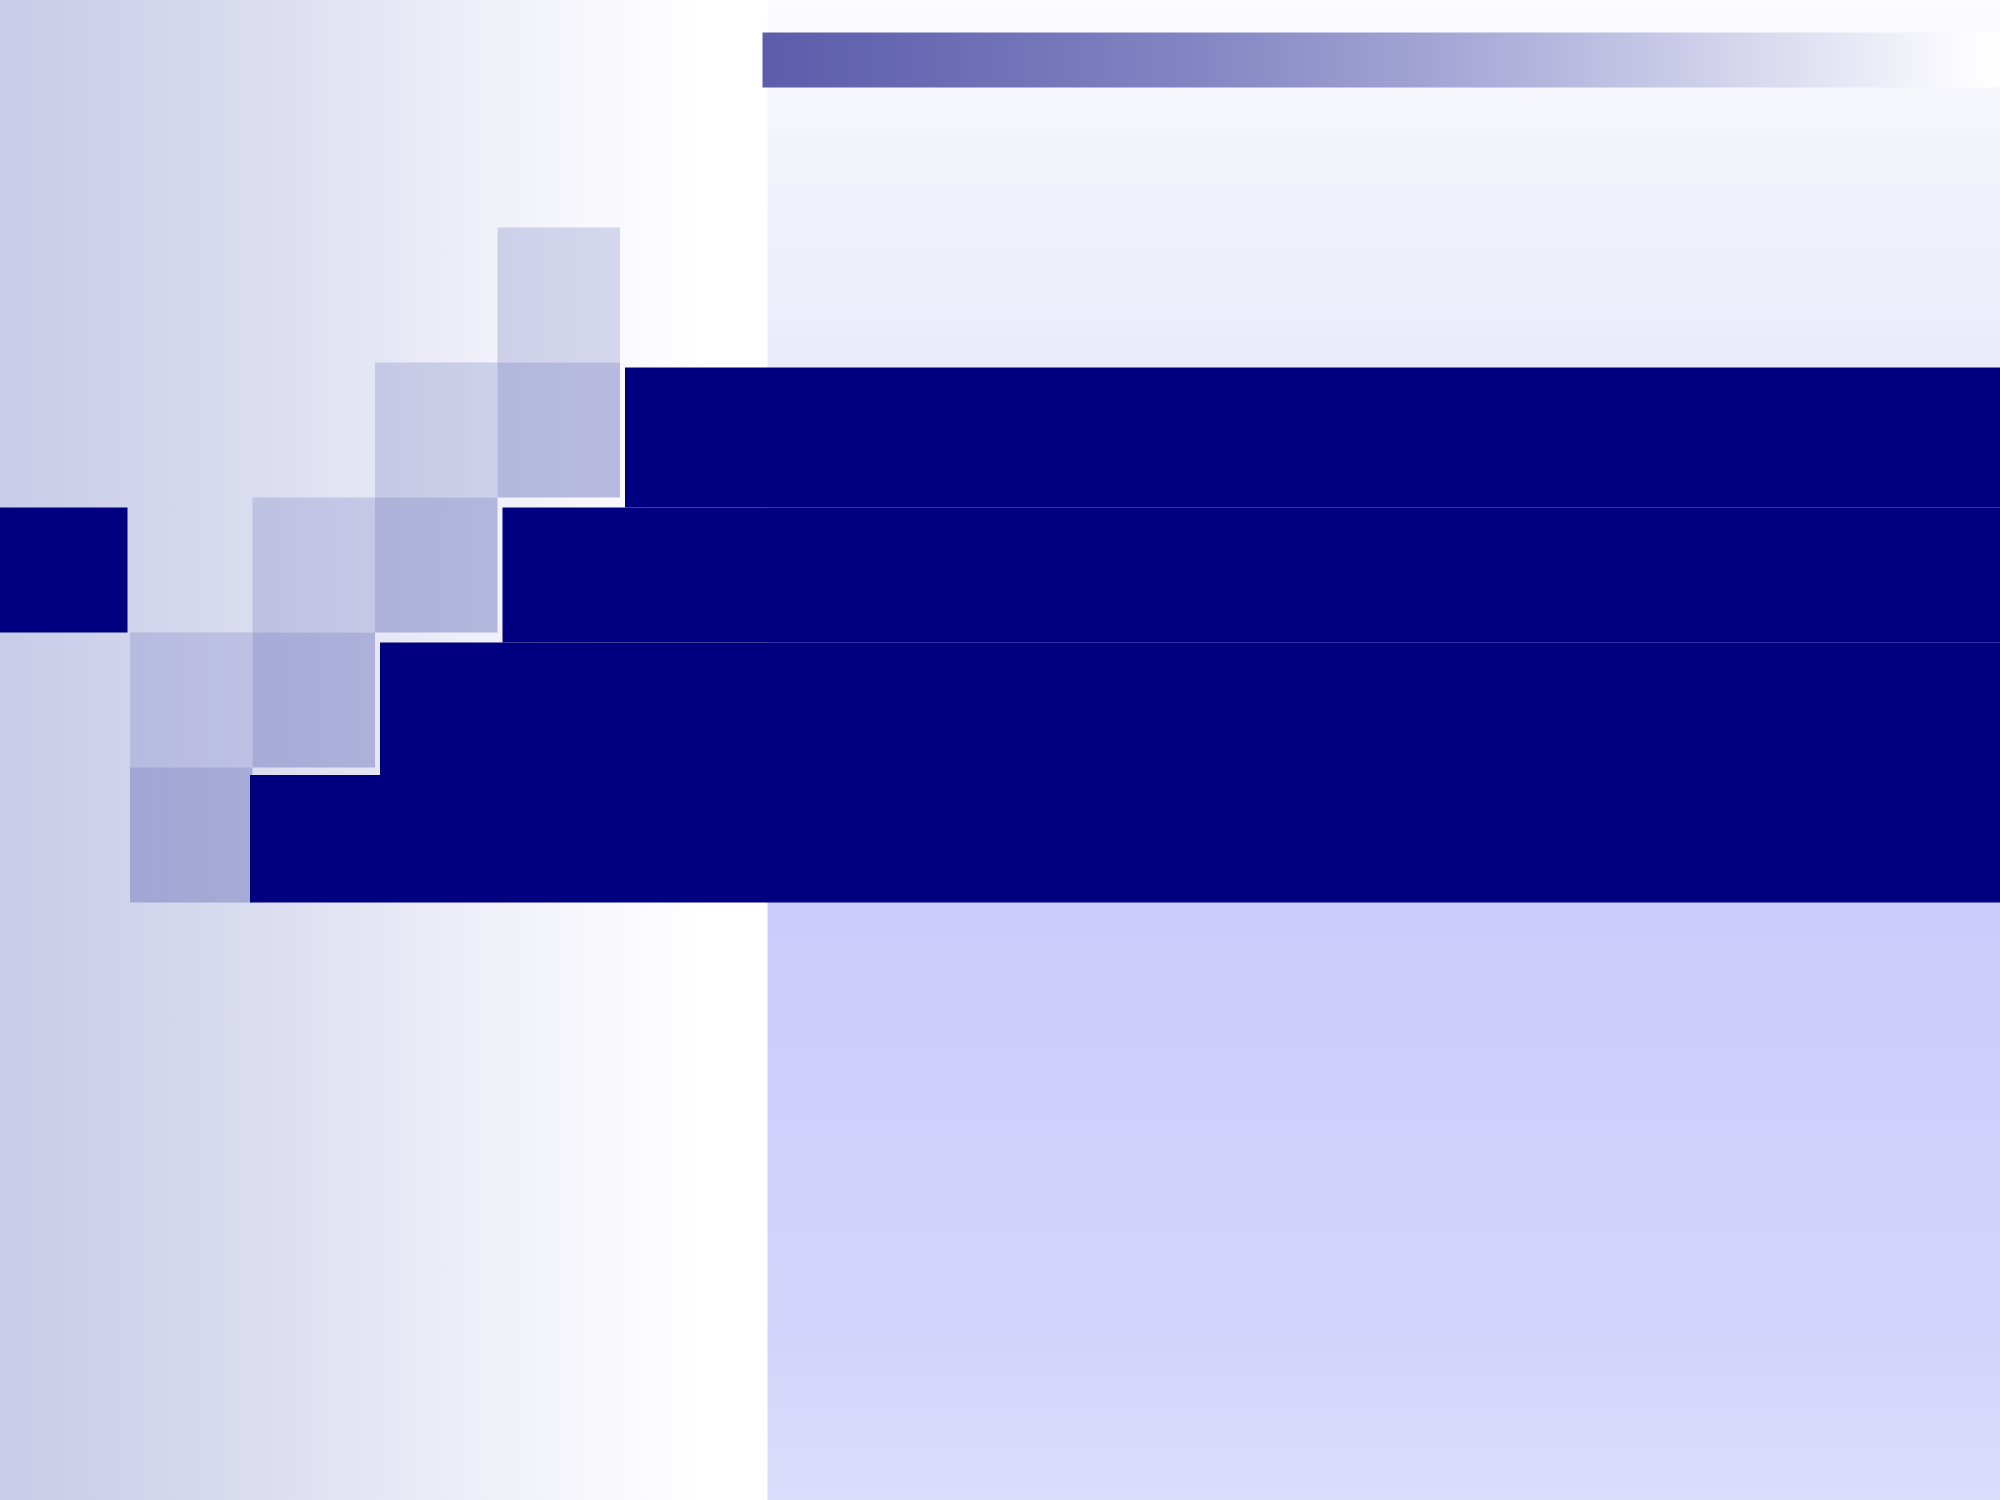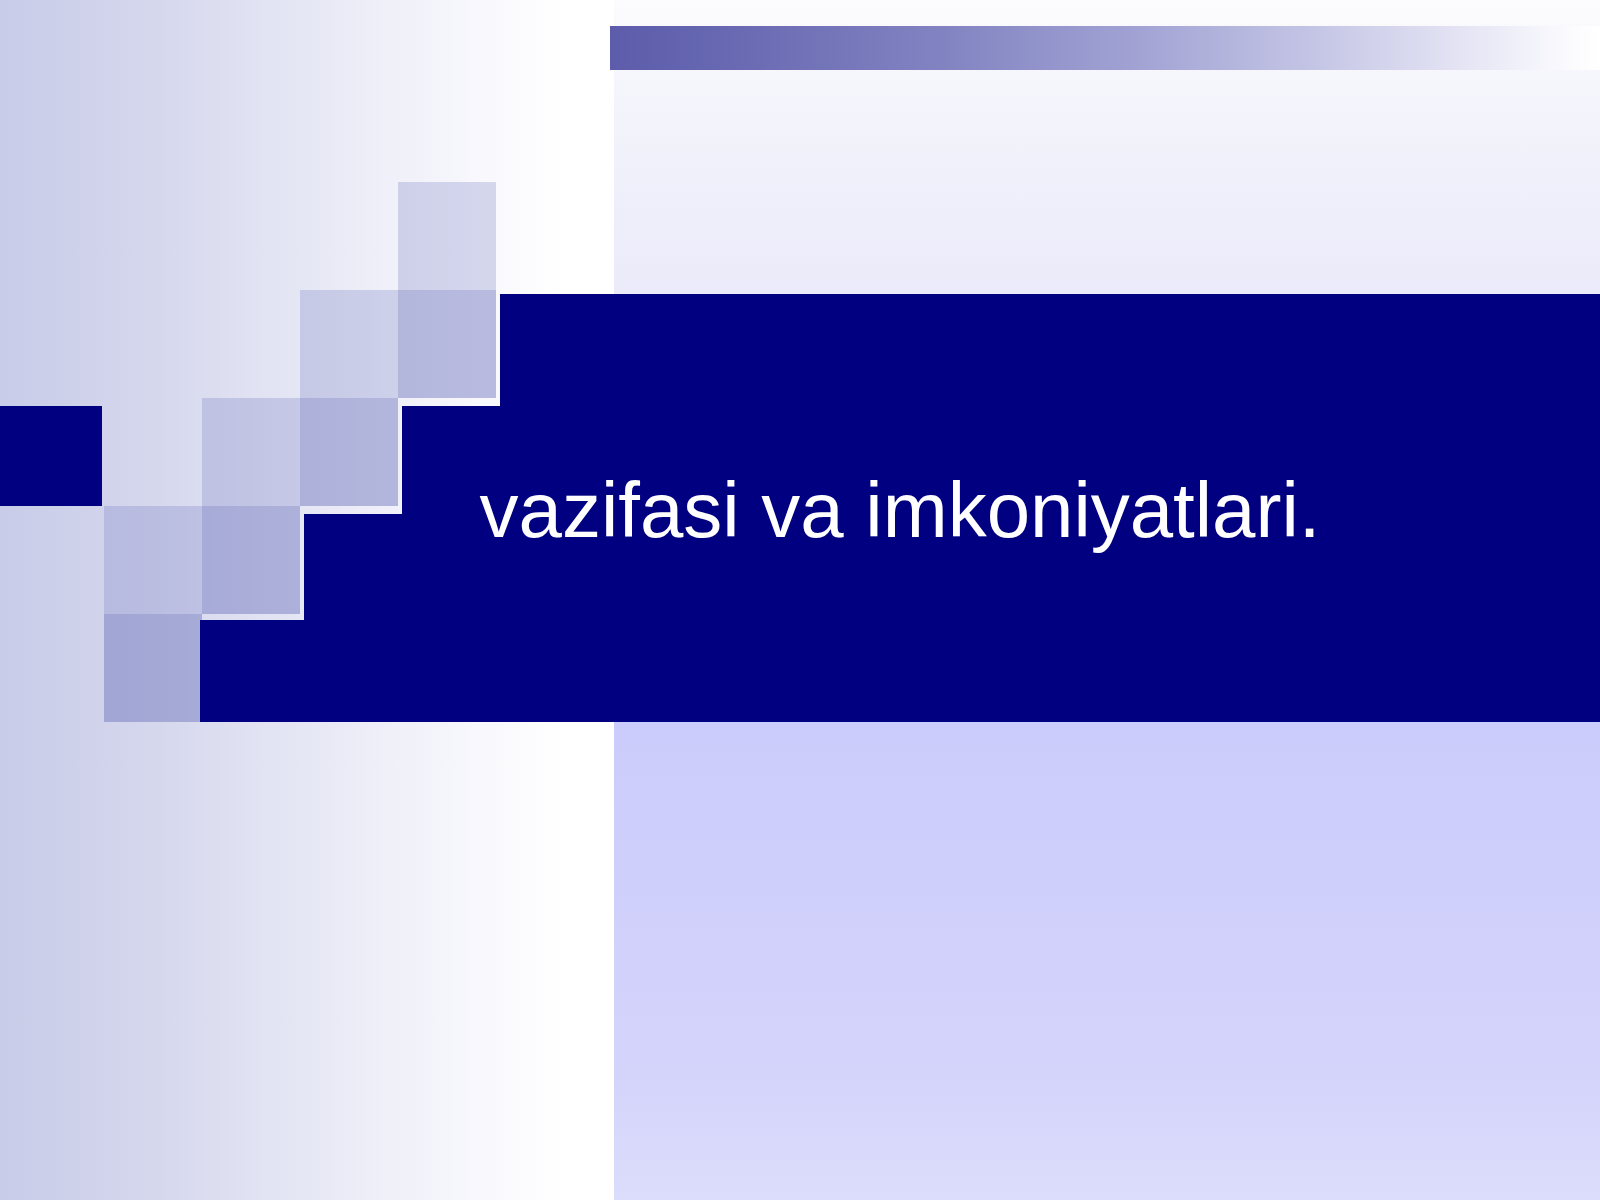--- a/index.html
+++ b/index.html
@@ -150,15 +150,15 @@
       <div class="sq l2" style="left: 104px; top: 614px;"></div>
     </div>
 
   <div class="navy-left-block"></div>
 
   <div class="banner-top"></div>
   <div class="banner-mid"></div>
   <div class="banner-mid2"></div>
   <div class="banner-bot"></div>
 
-  <div class="title" id="title"><div><div>vazifasi va imkoniyatlari.</div></div></div>
+  <div class="title" id="title"><div></div></div>
 
 </div>
 
 </body></html>

